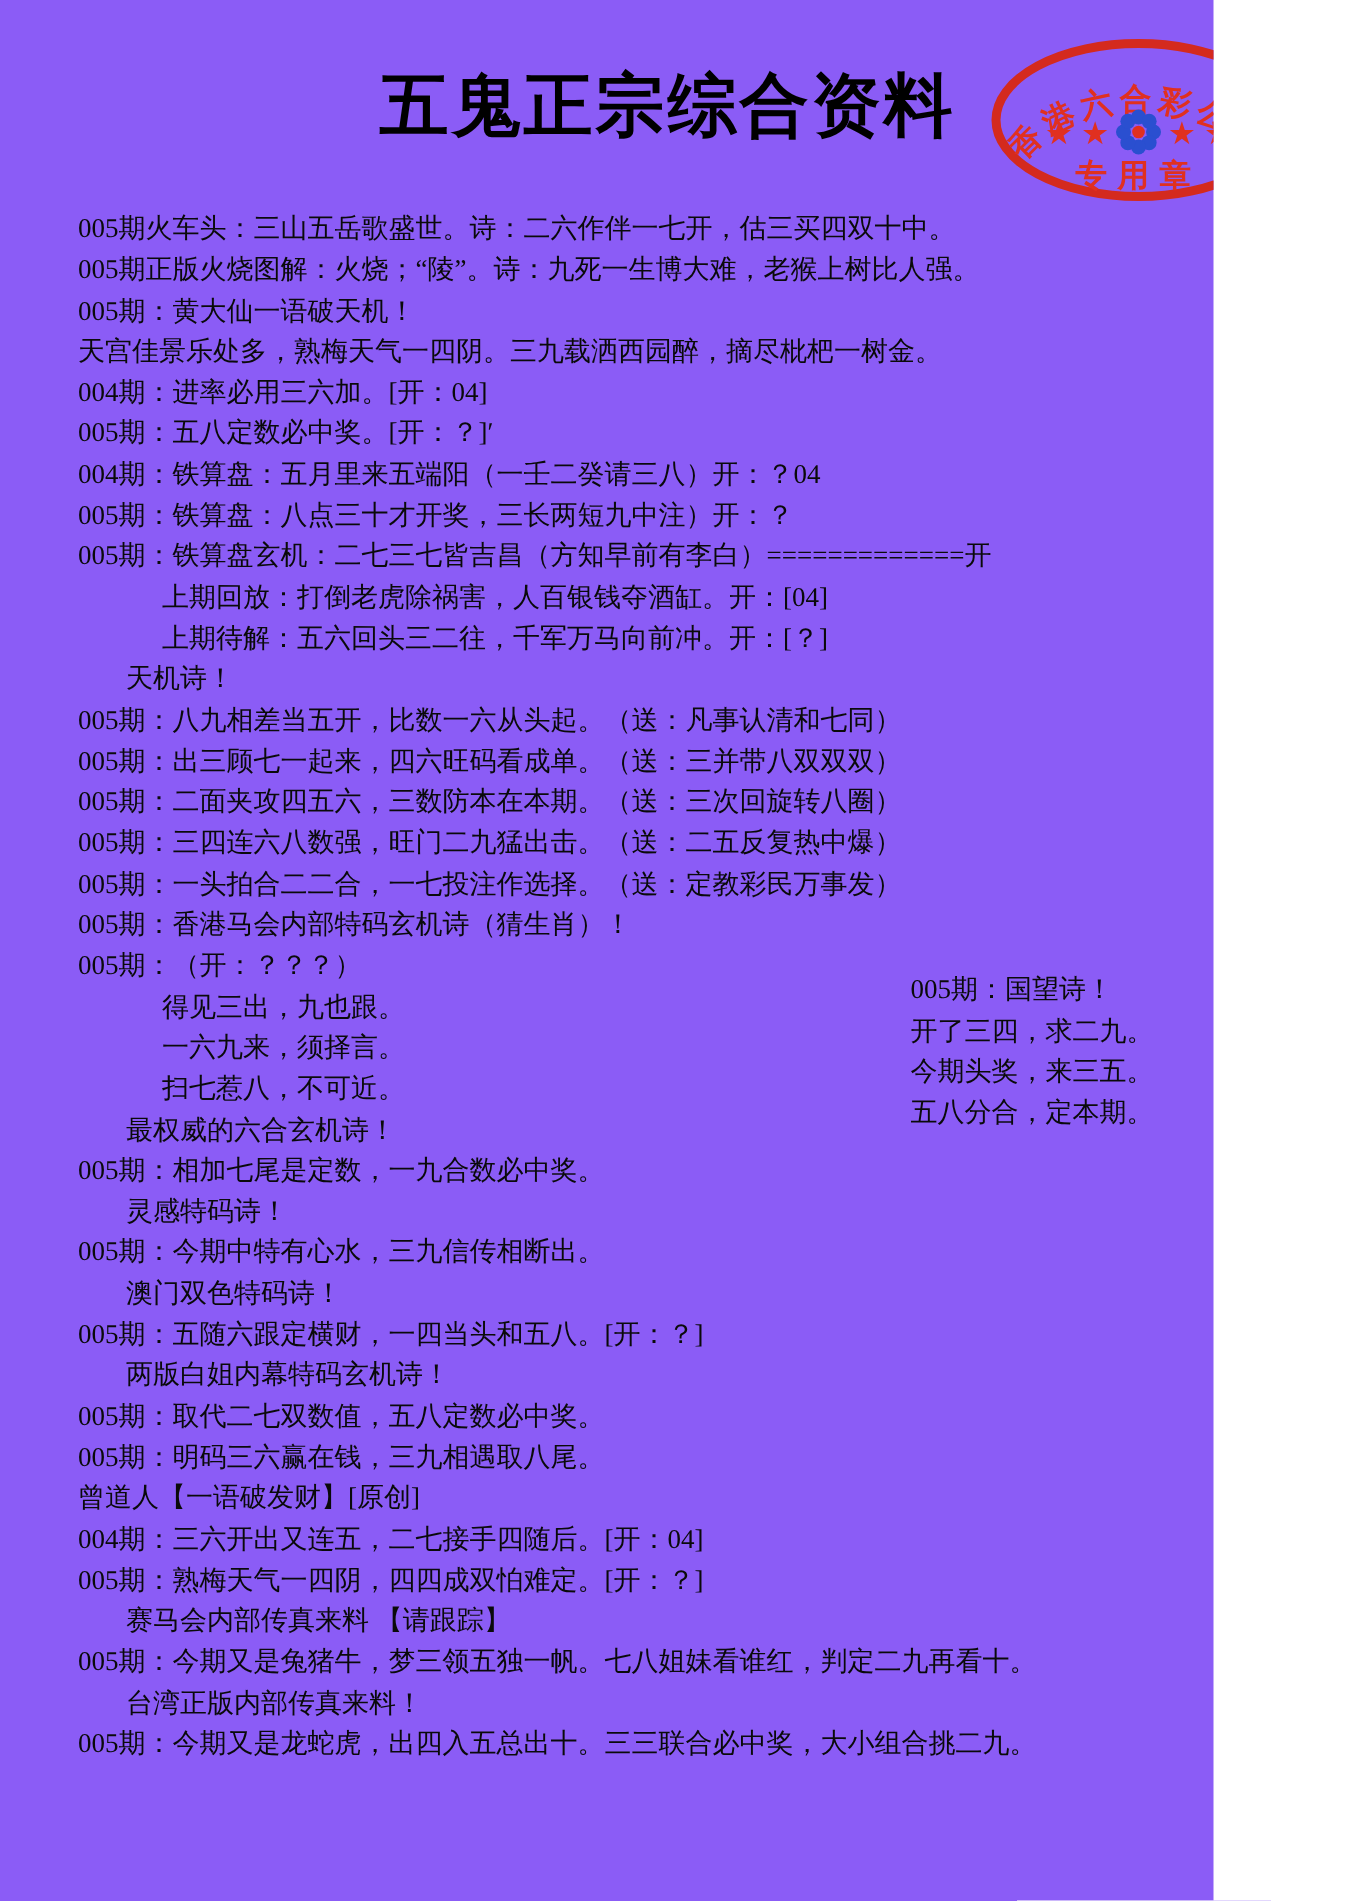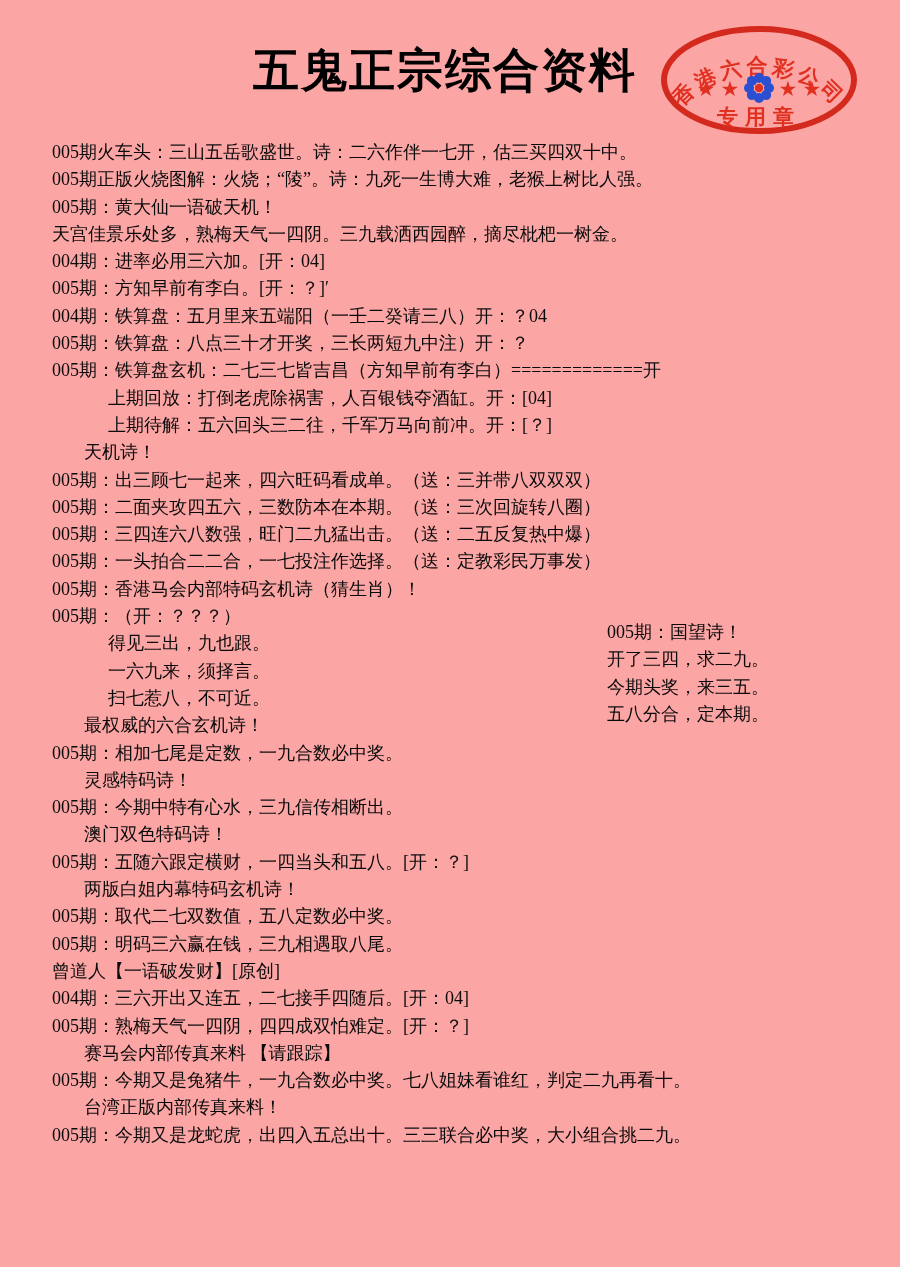--- a/index.html
+++ b/index.html
@@ -1,17 +1,17 @@
 <!DOCTYPE html>
 <html><head>
 <meta charset="utf-8">
 <style>
   html,body{margin:0;padding:0;background:#ffffff;}
   .page{
-    position:relative;width:900px;height:1267px;background:#fca5a5;overflow:hidden;
+    position:relative;width:809px;height:1267px;background:#8b5cf6;overflow:hidden;
     font-family:"Liberation Serif","DejaVu Serif",serif;color:#0a0a0a;
   }
   .title{
     position:absolute;left:253px;top:40px;
     font-size:46px;font-weight:bold;letter-spacing:2px;white-space:nowrap;color:#000;
   }
   .stamp{position:absolute;left:658px;top:24px;width:202px;height:112px;}
   .rows{position:absolute;left:52px;top:139px;width:828px;}
   .row{position:relative;height:27.3px;line-height:27.3px;font-size:18px;font-weight:400;white-space:nowrap;}
   .row .left{display:inline-block;}
@@ -60,39 +60,42 @@
       <div class="row ind-0">
     <span class="left">005期：黄大仙一语破天机！</span>
   </div>
       <div class="row ind-0">
     <span class="left">天宫佳景乐处多，熟梅天气一四阴。三九载洒西园醉，摘尽枇杷一树金。</span>
   </div>
       <div class="row ind-0">
     <span class="left">004期：进率必用三六加。[开：04]</span>
   </div>
       <div class="row ind-0">
-    <span class="left">005期：方知早前有李白。[开：？]′</span>
+    <span class="left">005期：五八定数必中奖。[开：？]′</span>
   </div>
       <div class="row ind-0">
     <span class="left">004期：铁算盘：五月里来五端阳（一壬二癸请三八）开：？04</span>
   </div>
       <div class="row ind-0">
     <span class="left">005期：铁算盘：八点三十才开奖，三长两短九中注）开：？</span>
   </div>
       <div class="row ind-0">
     <span class="left">005期：铁算盘玄机：二七三七皆吉昌（方知早前有李白）=============开</span>
   </div>
       <div class="row ind-2">
     <span class="left">上期回放：打倒老虎除祸害，人百银钱夺酒缸。开：[04]</span>
   </div>
       <div class="row ind-2">
     <span class="left">上期待解：五六回头三二往，千军万马向前冲。开：[？]</span>
   </div>
       <div class="row ind-1">
     <span class="left">天机诗！</span>
+  </div>
+      <div class="row ind-0">
+    <span class="left">005期：八九相差当五开，比数一六从头起。（送：凡事认清和七同）</span>
   </div>
       <div class="row ind-0">
     <span class="left">005期：出三顾七一起来，四六旺码看成单。（送：三并带八双双双）</span>
   </div>
       <div class="row ind-0">
     <span class="left">005期：二面夹攻四五六，三数防本在本期。（送：三次回旋转八圈）</span>
   </div>
       <div class="row ind-0">
     <span class="left">005期：三四连六八数强，旺门二九猛出击。（送：二五反复热中爆）</span>
   </div>
@@ -147,21 +150,21 @@
       <div class="row ind-0">
     <span class="left">004期：三六开出又连五，二七接手四随后。[开：04]</span>
   </div>
       <div class="row ind-0">
     <span class="left">005期：熟梅天气一四阴，四四成双怕难定。[开：？]</span>
   </div>
       <div class="row ind-1">
     <span class="left">赛马会内部传真来料 【请跟踪】</span>
   </div>
       <div class="row ind-0">
-    <span class="left">005期：今期又是兔猪牛，一九合数必中奖。七八姐妹看谁红，判定二九再看十。</span>
+    <span class="left">005期：今期又是兔猪牛，梦三领五独一帆。七八姐妹看谁红，判定二九再看十。</span>
   </div>
       <div class="row ind-1">
     <span class="left">台湾正版内部传真来料！</span>
   </div>
       <div class="row ind-0">
     <span class="left">005期：今期又是龙蛇虎，出四入五总出十。三三联合必中奖，大小组合挑二九。</span>
   </div>
     </div>
 
 </div>

